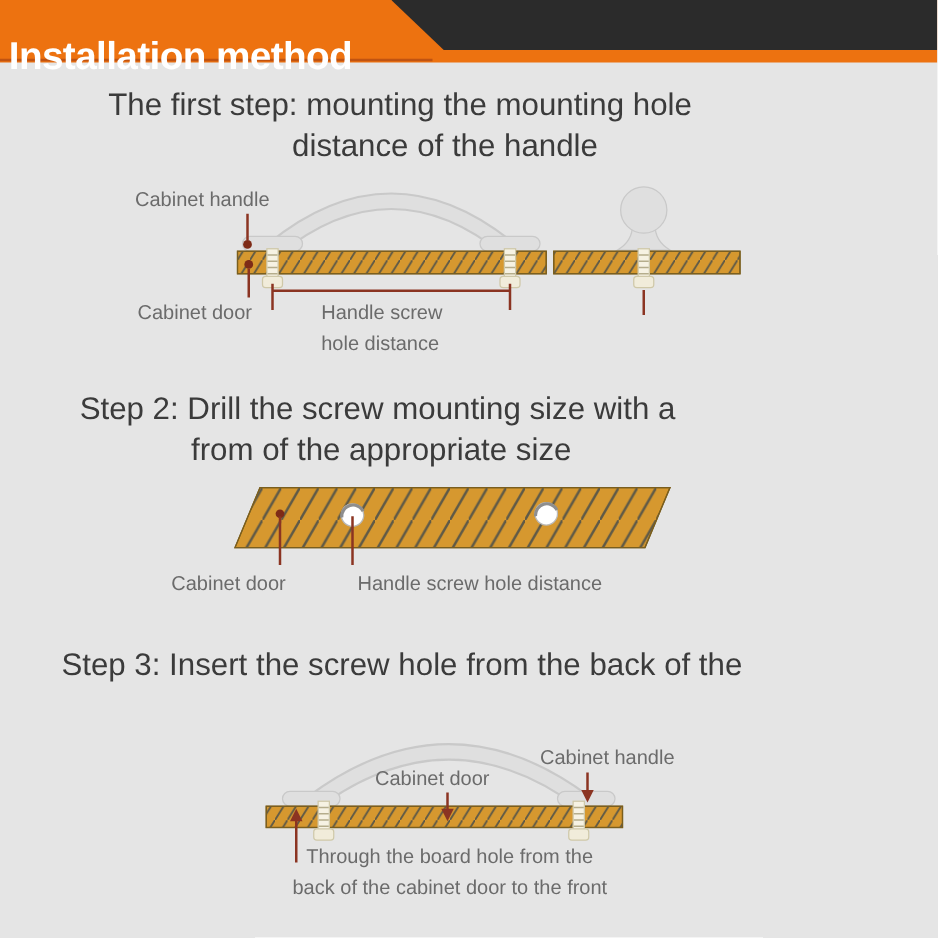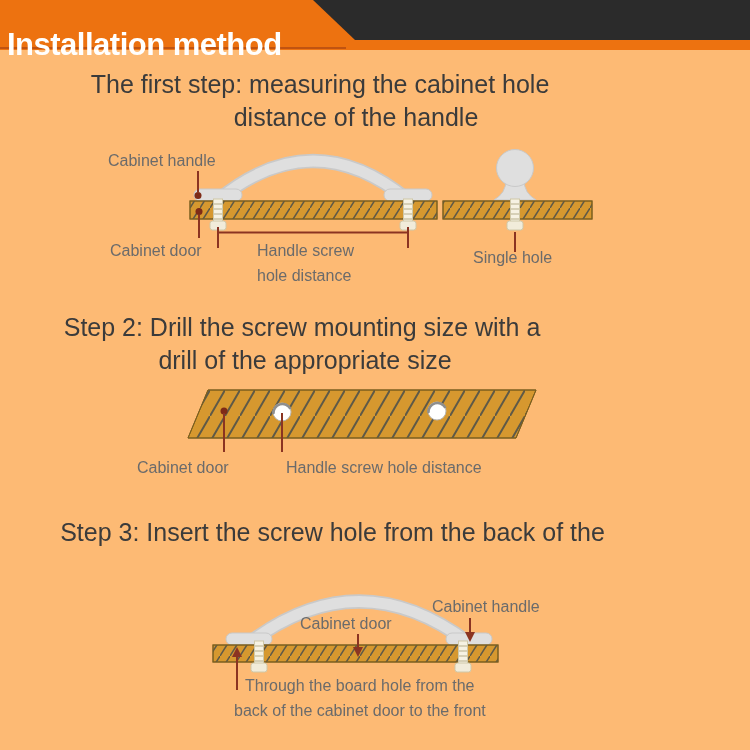--- a/index.html
+++ b/index.html
@@ -1,38 +1,38 @@
 <!DOCTYPE html>
 <html><head>
 <meta charset="utf-8">
 <style>
   html,body{margin:0;padding:0;background:#fff;}
   .page{
-    position:relative;width:750px;height:750px;background:#fdba74;overflow:hidden;
+    position:relative;width:750px;height:750px;background:#e5e5e5;overflow:hidden;
     font-family:"Liberation Sans",sans-serif;
   }
   
   .header{position:absolute;left:0;top:0;width:750px;height:50px;background:#ED7210;}
   .dark-wedge{
     position:absolute;left:313px;top:0;right:0;height:40px;background:#2B2B2B;
     clip-path:polygon(0 0,100% 0,100% 100%,42px 100%);
   }
   .header-underline{position:absolute;left:0;top:47px;width:346px;height:2px;background:#B04A12;opacity:.75;}
   .page-title{
     position:absolute;left:7px;top:0;height:48px;line-height:48px;
     color:#ffffff;font-size:31px;font-weight:700;letter-spacing:-.5px;white-space:nowrap;
   }
   
   .heading{position:absolute;color:#3B3B3B;font-size:25px;line-height:33px;text-align:center;}
   .heading .ln{white-space:nowrap;}
   .s1{left:50px;top:68px;width:540px;}
   .s1 .l2{padding-left:72px;}
   .s2{left:52px;top:311px;width:500px;}
   .s2 .l2{padding-left:6px;}
-  .s3{left:48px;top:516px;width:547px;margin-left:11px;}
+  .s3{left:48px;top:516px;width:547px;}
   .s3 .l2{padding-left:70px;}
   
   .lbl{position:absolute;color:#6B6B6B;font-size:16px;line-height:23px;white-space:nowrap;}
   
   .canvas{position:absolute;left:0;top:0;width:750px;height:750px;pointer-events:none;}
 </style>
 </head>
 <body>
 
 <div class="page">
@@ -131,36 +131,35 @@
     </g>
   </svg>
 
   <div class="header">
     <div class="dark-wedge"></div>
     <div class="header-underline"></div>
     <h1 class="page-title">Installation method</h1>
   </div>
 
   <div class="heading s1">
-    <div class="ln l1">The first step: measuring the cabinet hole</div>
+    <div class="ln l1">The first step: mounting the mounting hole</div>
     <div class="ln l2">distance of the handle</div>
   </div>
   <div class="heading s2">
     <div class="ln l1">Step 2: Drill the screw mounting size with a</div>
-    <div class="ln l2">drill of the appropriate size</div>
+    <div class="ln l2">from of the appropriate size</div>
   </div>
   <div class="heading s3">
     <div class="ln l1">Step 3: Insert the screw hole from the back of the</div>
   </div>
 
   <div class="lbl" style="left:108px;top:149px;">Cabinet handle</div>
   <div class="lbl" style="left:110px;top:239px;">Cabinet door</div>
   <div class="lbl" style="left:257px;top:264px;">hole distance</div>
   <div class="lbl" style="left:257px;top:239px;">Handle screw</div>
-  <div class="lbl" style="left:473px;top:246px;">Single hole</div>
 
   <div class="lbl" style="left:137px;top:456px;">Cabinet door</div>
   <div class="lbl" style="left:270px;top:456px;margin-left:16px;">Handle screw hole distance</div>
 
   <div class="lbl" style="left:300px;top:612px;">Cabinet door</div>
   <div class="lbl" style="left:432px;top:595px;">Cabinet handle</div>
   <div class="lbl" style="left:245px;top:674px;">Through the board hole from the</div>
   <div class="lbl" style="left:234px;top:699px;">back of the cabinet door to the front</div>
 
 </div>

